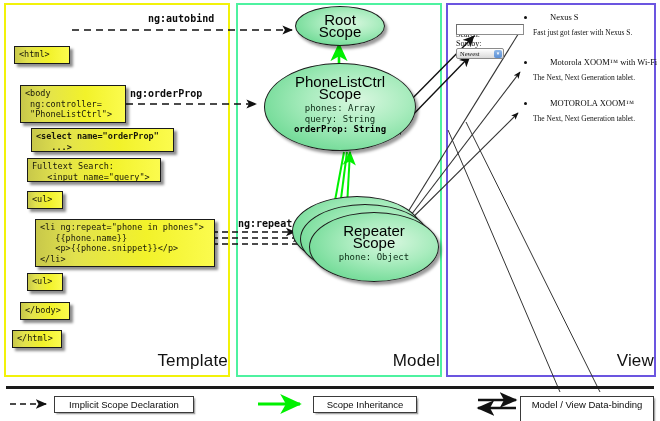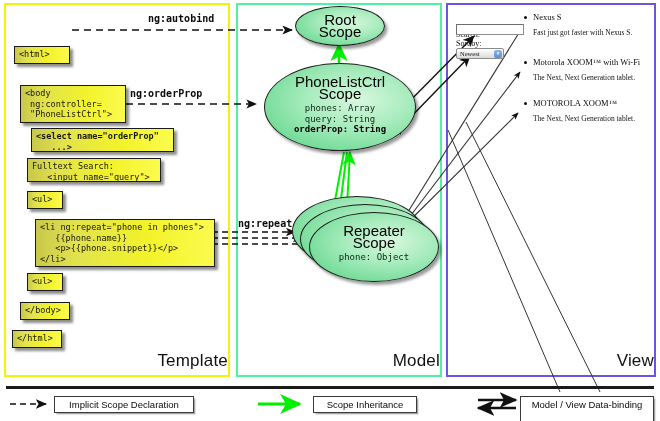--- a/index.html
+++ b/index.html
@@ -122,20 +122,21 @@
     font-size: 5px;
     line-height: 8px;
     text-align: center;
   }
   .phone-item { position: absolute; }
   .phone-name {
     font-family: "Liberation Serif", serif;
     font-size: 8.5px;
     color: #0b0b0b;
     white-space: nowrap;
+    margin-left: 17px;
   }
   .phone-bullet {
     position: absolute;
     left: -9px; top: 4px;
     width: 3px; height: 3px;
     border-radius: 50%;
     background: #101010;
   }
   .phone-snippet {
     font-family: "Liberation Serif", serif;

